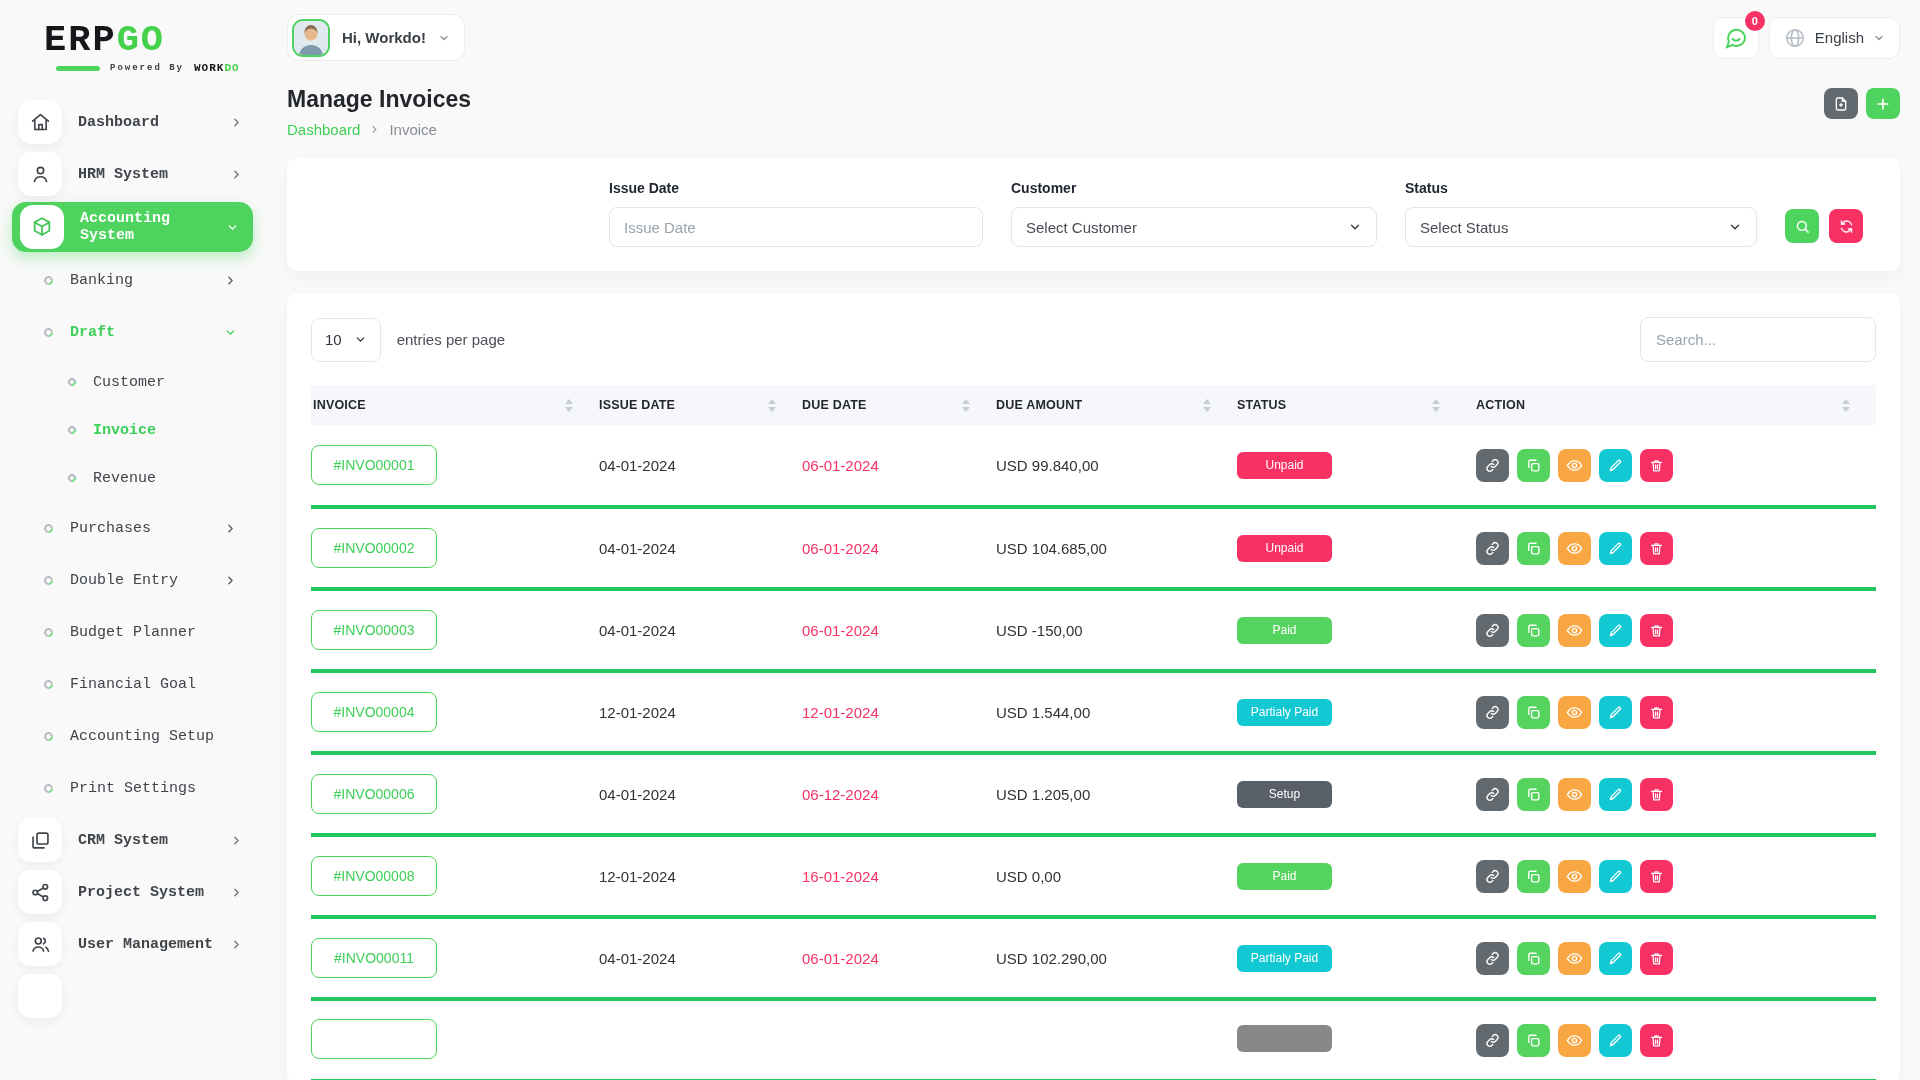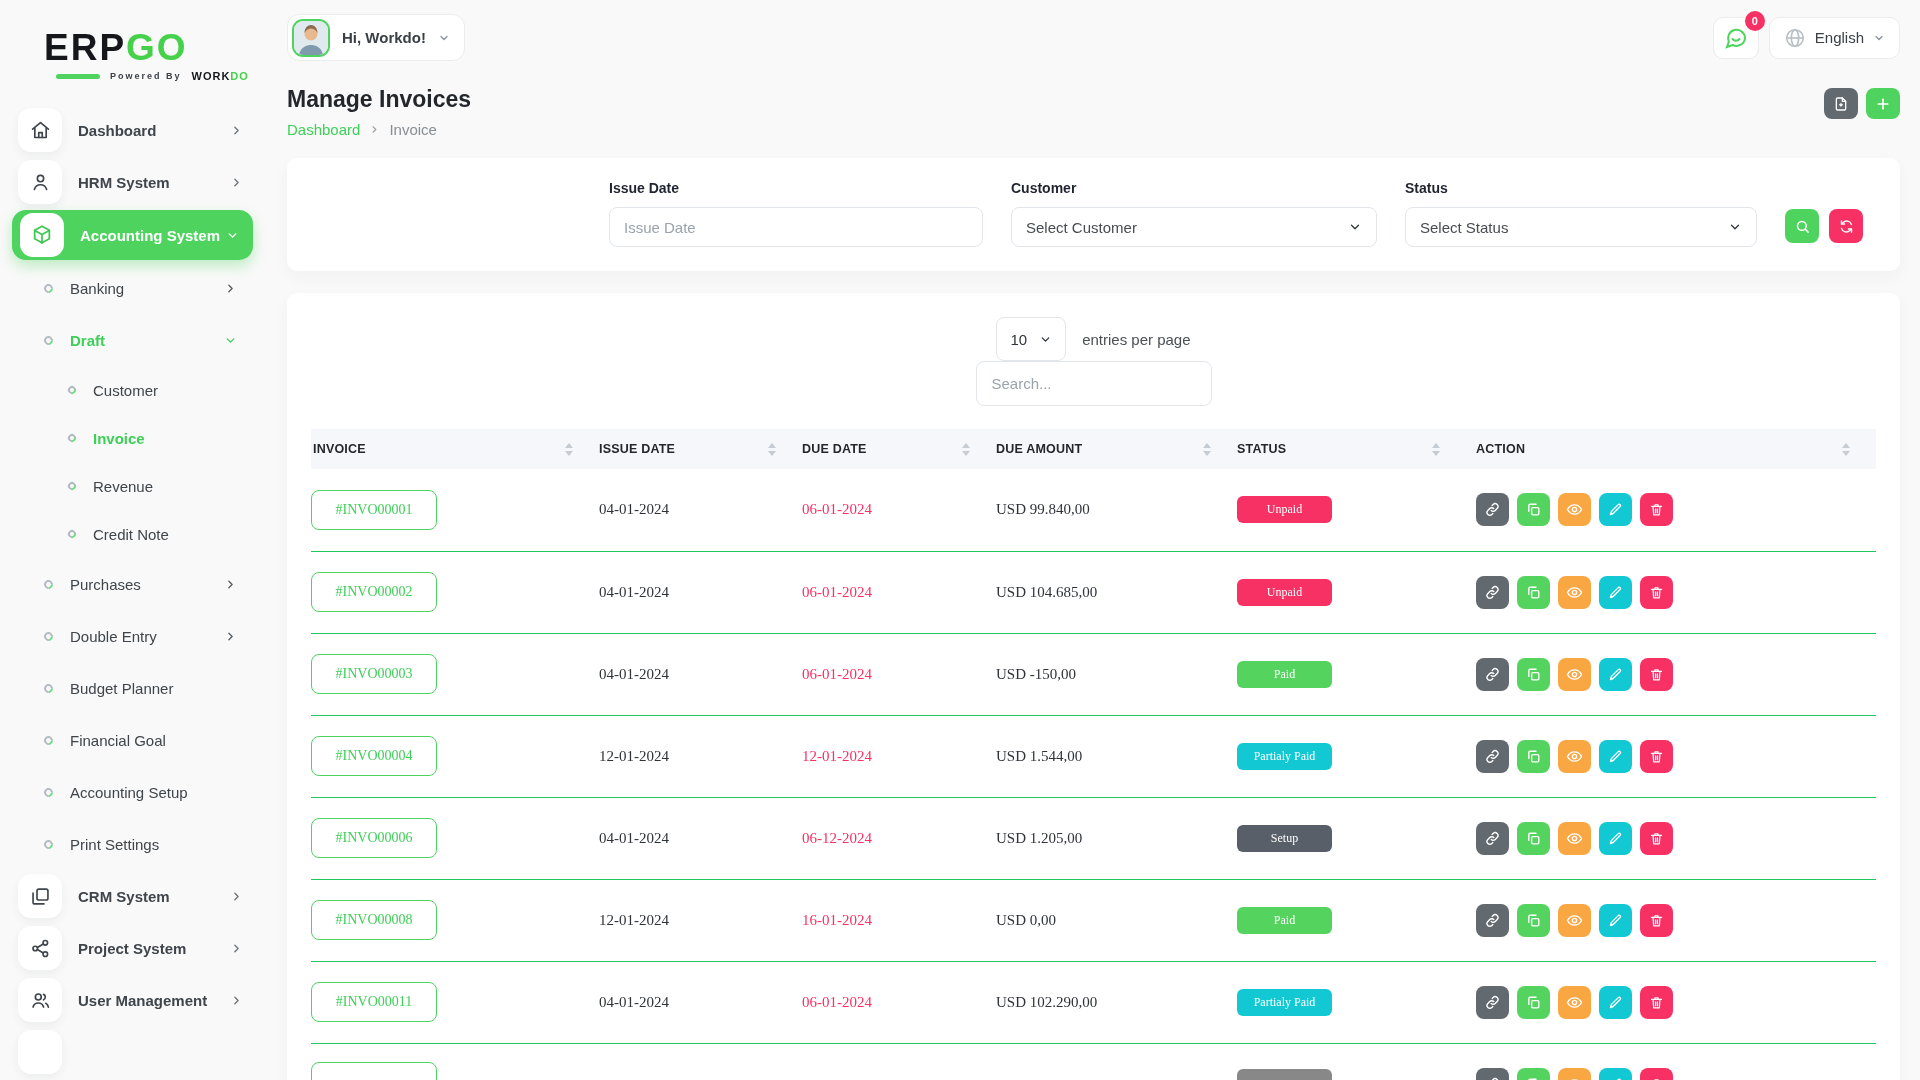--- a/index.html
+++ b/index.html
@@ -1,20 +1,20 @@
 <!DOCTYPE html>
 <html><head>
 <meta charset="utf-8">
 <style>
   * { margin:0; padding:0; box-sizing:border-box; }
   html,body { width:1920px; height:1080px; overflow:hidden; background:#f9f9f9;
     font-family:"Liberation Sans", sans-serif; color:#32383e; }
 
   
-  .sidebar { position:fixed; left:0; top:8px; bottom:0; width:265px; padding:14px 0 4px 0; background:#f9f9f9; z-index:5; }
+  .sidebar { position:fixed; left:0; top:0; bottom:0; width:265px; padding:14px 0 4px 0; background:#f9f9f9; z-index:5;font-family:Liberation Mono, monospace; }
   .logo { padding:6px 0 0 44px; }
   .logo-main { font-size:37px; font-weight:800; letter-spacing:2px; line-height:40px; }
   .logo-black { color:#16171a; }
   .logo-green { color:#45d14a; }
   .powered { display:flex; align-items:center; gap:10px; margin:2px 0 0 12px; }
   .powered-bar { width:44px; height:5px; border-radius:3px; background:#4ed35f; }
   .powered-text { font-size:9px; letter-spacing:2px; color:#3c4146; font-weight:600; }
   .powered-brand { font-size:11px; font-weight:800; letter-spacing:1px; }
   .nav { list-style:none; margin-top:22px; }
   .menu-item { display:flex; align-items:center; height:52px; padding:0 22px 0 18px; cursor:pointer; }
@@ -76,40 +76,40 @@
   .text-input::placeholder { color:#9aa3ab; }
   .fake-select { display:flex; align-items:center; justify-content:space-between; cursor:pointer; color:#464c52; }
   .fake-select .sel-chevron { color:#2f353b; display:flex; margin-left:20px; }
   .w1 { width:374px; } .w2 { width:366px;gap:8px; } .w3 { width:352px; }
   .filter-btns { display:flex; gap:10px; margin-top:29px; }
   .mini-btn { width:34px; height:34px; border:none; border-radius:8px; color:#fff; display:flex; align-items:center;
     justify-content:center; cursor:pointer; }
 
   
   .table-card { margin-top:22px; padding:24px 24px 0 24px; min-height:620px; }
-  .table-controls { display:flex; align-items:center; justify-content:space-between;flex-direction:column; }
+  .table-controls { display:flex; align-items:center; justify-content:space-between; }
   .entries { display:flex; align-items:center; gap:16px; }
   .entries-select { display:flex; align-items:center; gap:12px; height:44px; padding:0 13px; border:1px solid #e2e6ea;
     border-radius:8px; font-size:15px; color:#2f353b; cursor:pointer; background:#fff; }
   .entries-select .sel-chevron { display:flex; color:#2f353b; }
   .entries-suffix { font-size:15px; color:#4a5056; }
   .search-input { width:236px; height:45px; border:1px solid #e2e6ea; border-radius:8px; padding:0 15px; font-size:15px;
     font-family:"Liberation Sans", sans-serif; color:#3a4046; }
   .search-input::placeholder { color:#9aa3ab; }
 
   table { width:100%; border-collapse:collapse; table-layout:fixed; margin-top:23px; }
   thead th { background:#f6f7fa; height:40px; font-size:12.5px; font-weight:700; text-transform:uppercase;
     color:#23272b; text-align:left; letter-spacing:.2px; cursor:pointer; }
   thead th .th-inner { display:flex; align-items:center; padding-right:26px; }
   thead th:first-child .th-inner { padding-left:2px; }
   .sort { margin-left:auto; display:flex; flex-direction:column; gap:3px; }
   .sort i { display:block; width:0; height:0; border-left:4px solid transparent; border-right:4px solid transparent; }
   .sort .up { border-bottom:5px solid #c6ccd3; }
   .sort .down { border-top:5px solid #c6ccd3; }
-  tbody td { height:82px; border-bottom:1px solid #22c55e; font-size:15px; color:#2f3338; vertical-align:middle;font-family:Liberation Serif, serif; }
+  tbody td { height:82px; border-bottom:4px solid #22c55e; font-size:15px; color:#2f3338; vertical-align:middle; }
   .inv-badge { display:inline-block; border:1px solid #4ed35f; color:#3ecf58; border-radius:8px; min-width:126px;
     height:40px; line-height:38px; text-align:center; font-size:14px; cursor:pointer; background:#fff; }
   .due-date { color:#f73164; }
   .status-pill { display:inline-block; min-width:95px; padding:0 10px; height:27px; line-height:27px; border-radius:6px;
     color:#ffffff; font-size:12px; text-align:center; }
   .actions { display:flex; gap:8px; padding-left:10px; }
   .act-btn { width:33px; height:33px; border:none; border-radius:8px; display:flex; align-items:center; justify-content:center;
     color:#ffffff; cursor:pointer; }
   svg { display:block; }
 </style>
@@ -193,24 +193,20 @@
         <span class="bullet"></span>
         <span class="sub-label">Customer</span>
       </li>
       <li class="menu-sub2 active">
         <span class="bullet"></span>
         <span class="sub-label">Invoice</span>
       </li>
       <li class="menu-sub2">
         <span class="bullet"></span>
         <span class="sub-label">Revenue</span>
-      </li>
-      <li class="menu-sub2">
-        <span class="bullet"></span>
-        <span class="sub-label">Credit Note</span>
       </li>
       <li class="menu-sub1">
         <span class="bullet"></span>
         <span class="sub-label">Purchases</span>
         <span class="menu-chevron">
           <svg width="13" height="13" viewBox="0 0 24 24" fill="none" stroke="currentColor" stroke-width="2.4" stroke-linecap="round" stroke-linejoin="round">
             <polyline points="9 6 15 12 9 18"></polyline>
           </svg>
         </span>
       </li>

